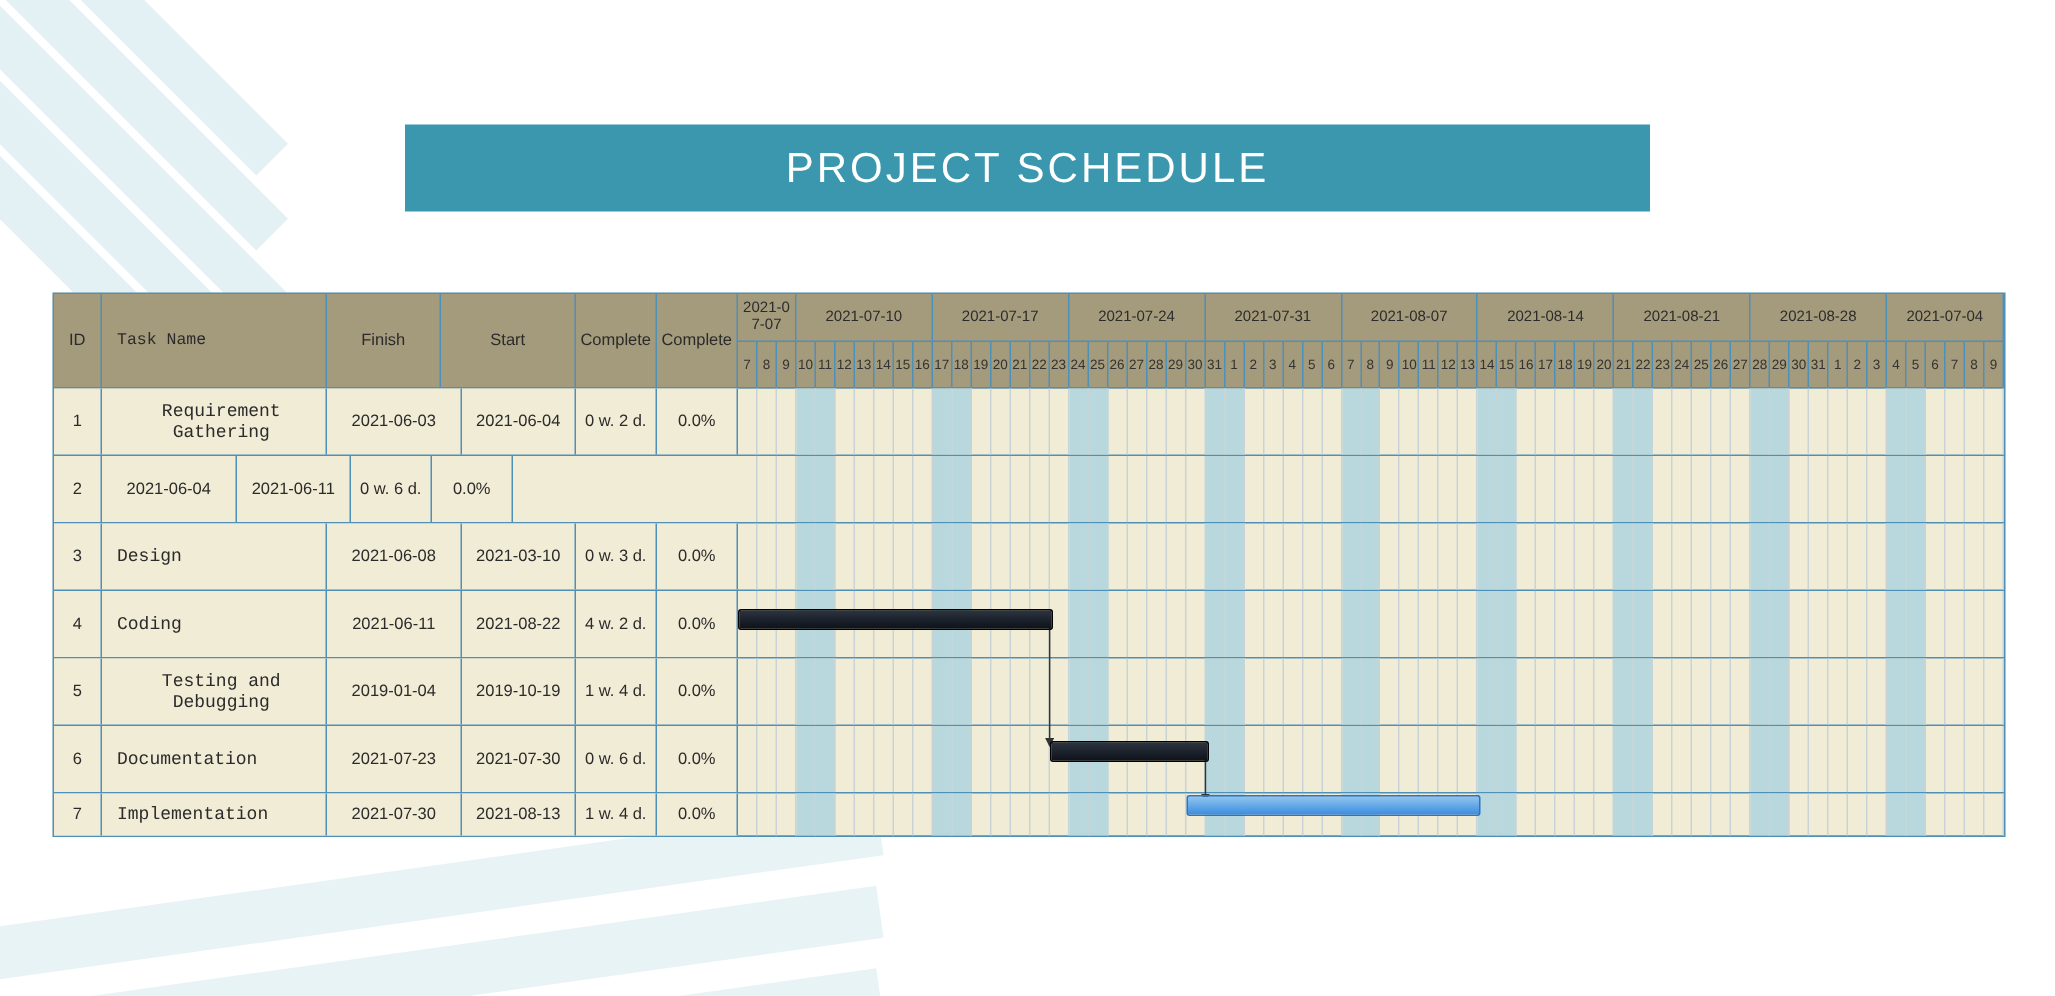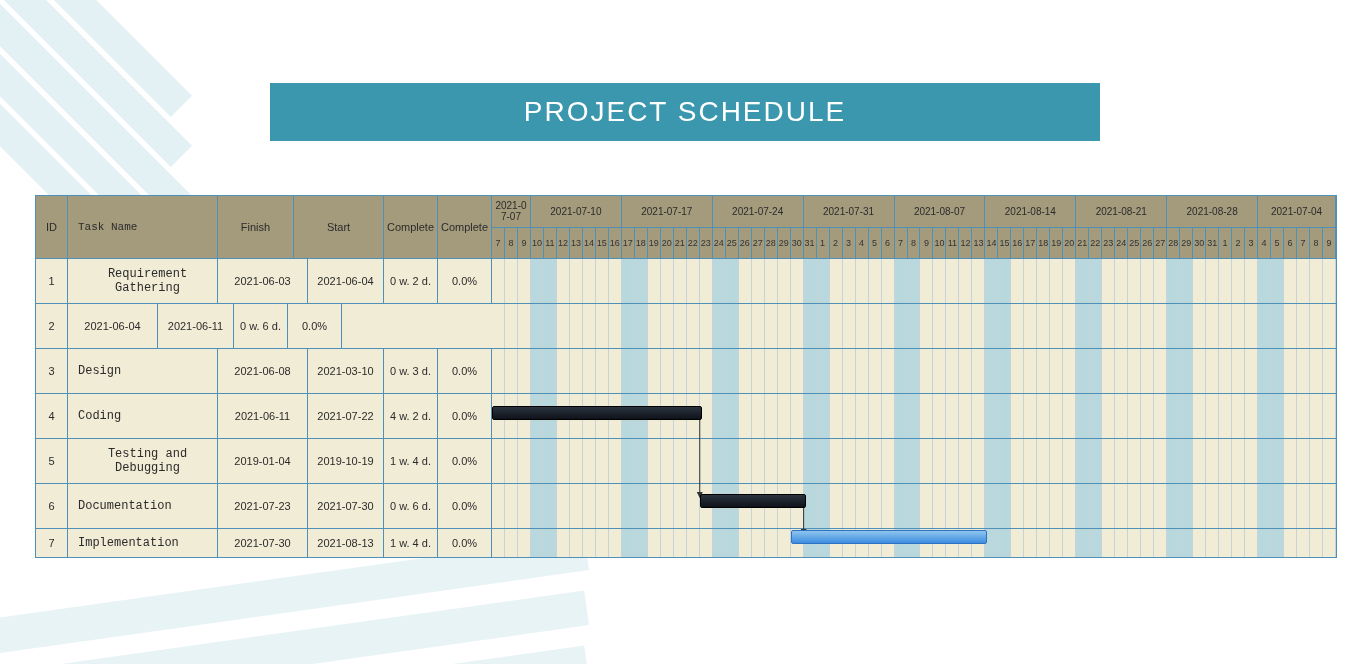--- a/index.html
+++ b/index.html
@@ -306,21 +306,21 @@
           <div class="col name">Design</div>
           <div class="col start">2021-06-08</div>
           <div class="col finish">2021-03-10</div>
           <div class="col dur">0 w. 3 d.</div>
           <div class="col comp">0.0%</div>
         </div>
         <div class="task-row" style="height: 44px;">
           <div class="col id">4</div>
           <div class="col name">Coding</div>
           <div class="col start">2021-06-11</div>
-          <div class="col finish">2021-07-22</div>
+          <div class="col finish">2021-08-22</div>
           <div class="col dur">4 w. 2 d.</div>
           <div class="col comp">0.0%</div>
         </div>
         <div class="task-row" style="height: 44px;">
           <div class="col id">5</div>
           <div class="col name">Testing and Debugging</div>
           <div class="col start">2019-01-04</div>
           <div class="col finish">2019-10-19</div>
           <div class="col dur">1 w. 4 d.</div>
           <div class="col comp">0.0%</div>

